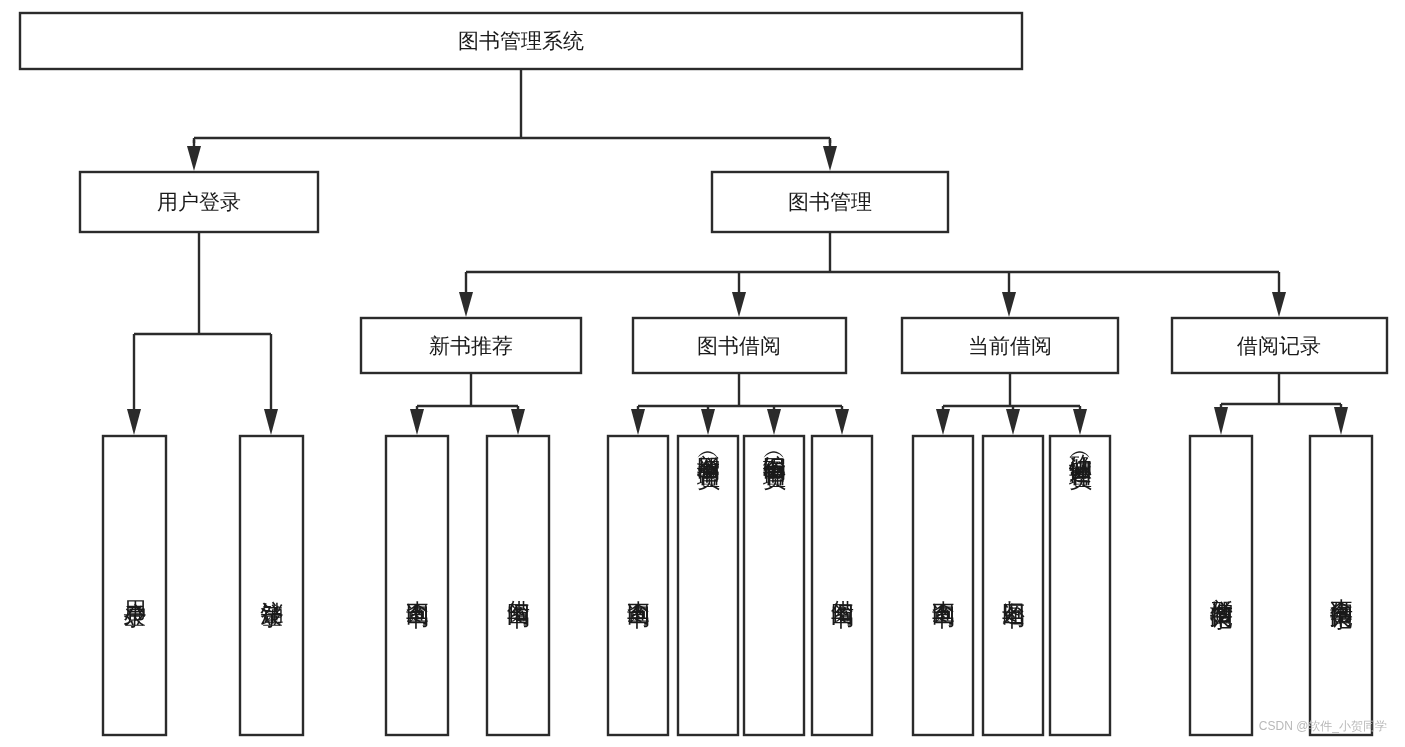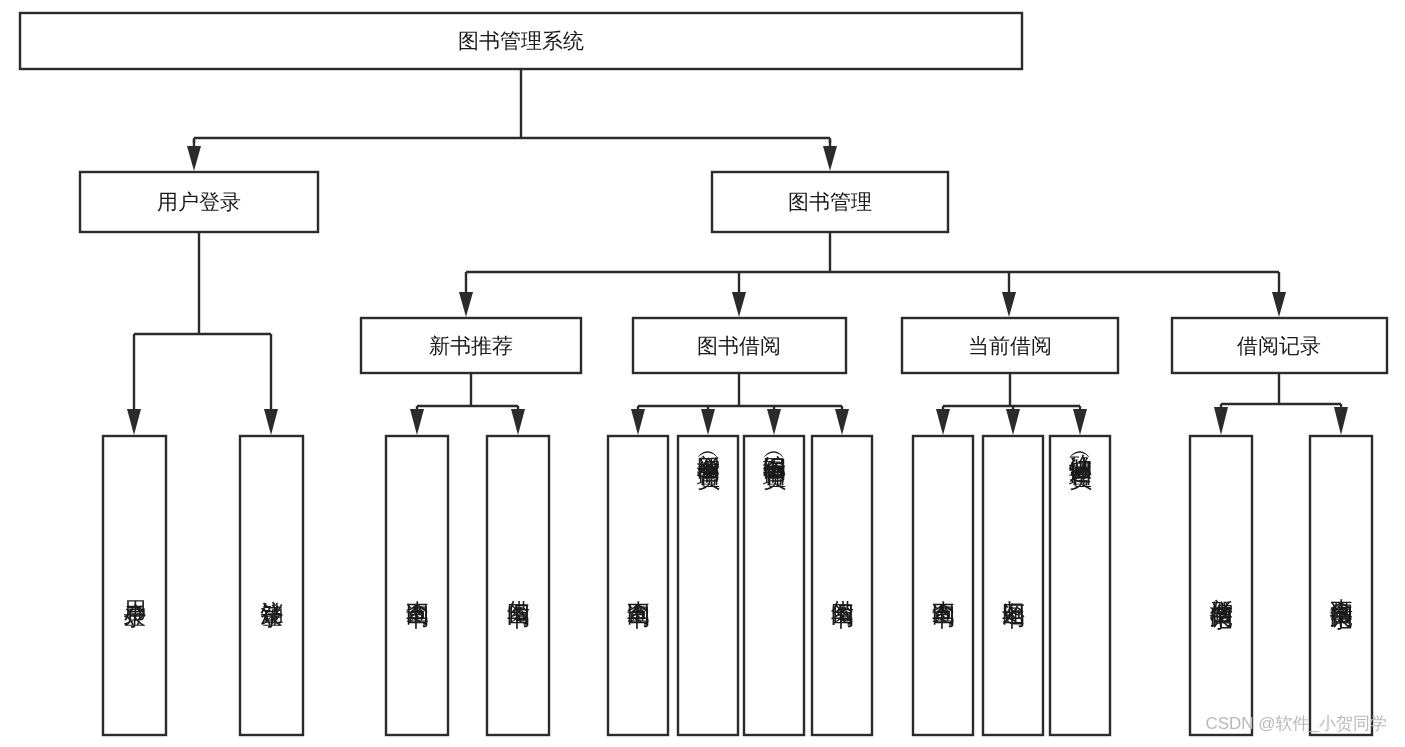--- a/index.html
+++ b/index.html
@@ -61,21 +61,21 @@
     font-family: "Liberation Sans", "DejaVu Sans", sans-serif;
     font-size: 23px;
     line-height: 1.12;
     letter-spacing: 2px;
     color: #1a1a1a;
     white-space: nowrap;
   }
   .watermark {
     position: absolute;
     font-family: "Liberation Sans", "DejaVu Sans", sans-serif;
-    font-size: 17px;
+    font-size: 12px;
     color: #b9b9b9;
     white-space: nowrap;
     pointer-events: none;
   }
 </style>
 </head>
 <body>
 
 <div id="diagram-root">
 

